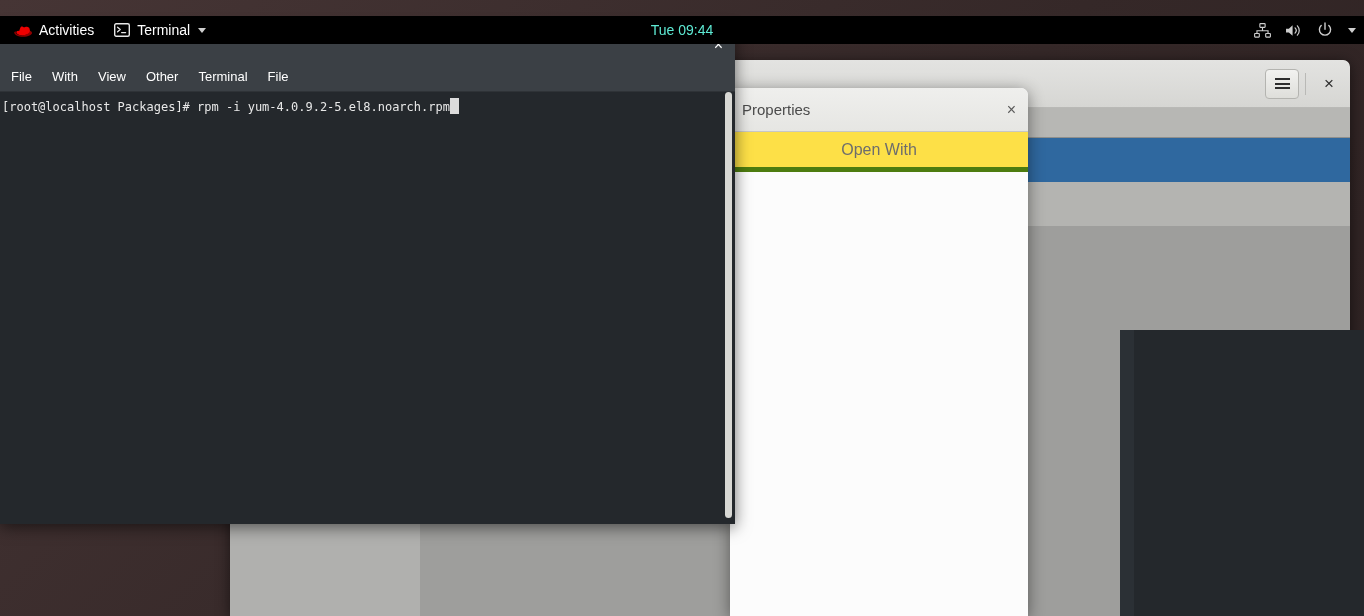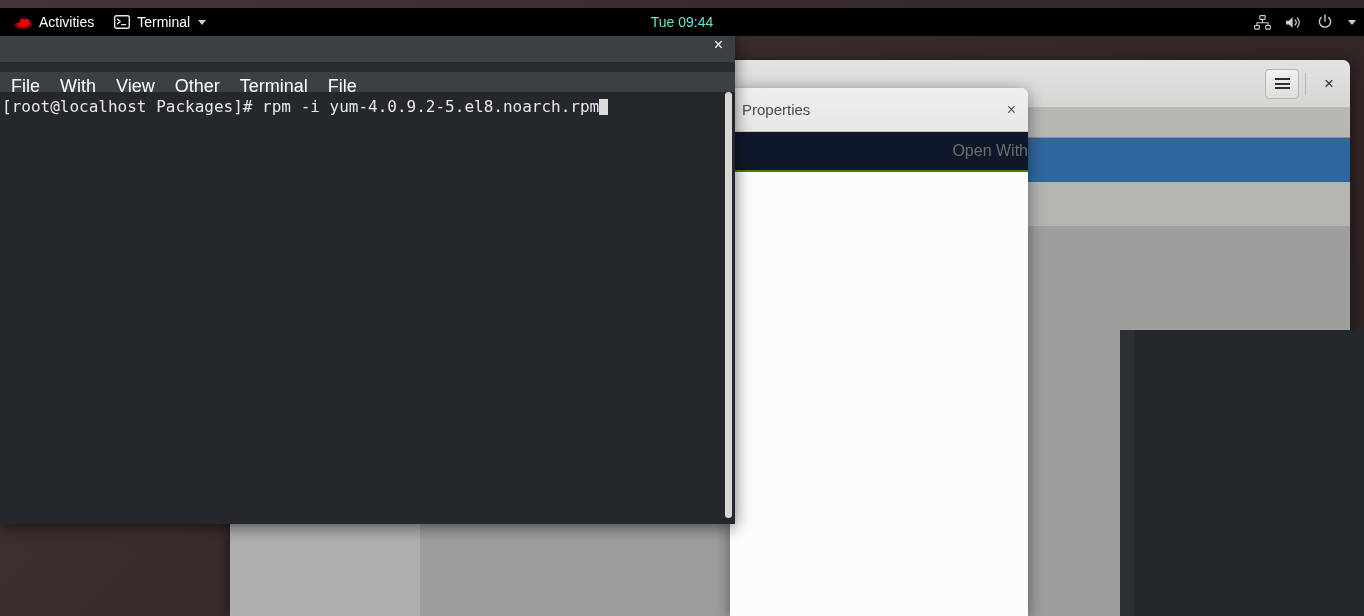--- a/index.html
+++ b/index.html
@@ -12,21 +12,21 @@
   #screen {
     position: relative;
     width: 1364px; height: 616px;
     background: #3a2c2c;
     background-image: linear-gradient(135deg, #463535 0%, #352828 55%, #2c2121 100%);
     overflow: hidden;
   }
 
   
   #topbar {
-    position: absolute; left: 0; top: 8px;
+    position: absolute; left: 0; top: 16px;
     width: 1364px; height: 28px;
     background: #000;
     color: #e6e6e6;
     display: flex; align-items: center;
     font-size: 14px;
     z-index: 100;
   }
   .tb-left { display: flex; align-items: center; height: 28px; }
   .tb-item {
     display: flex; align-items: center; gap: 7px;
@@ -142,23 +142,23 @@
     display: flex; align-items: center;
     padding: 8px 12px;
     border-radius: 7px 7px 0 0;
   }
   #props-title { font-size: 15px; color: #4b4b4b; }
   #props-close {
     margin-left: auto; font-size: 16px; color: #5a5a5a; line-height: 1;
   }
   #props-tabs {
     height: 40px;
-    background: #0f172a;
-    border-bottom: 2px solid #4d7c0f;
-    display: flex; align-items: center; justify-content: flex-end;
+    background: #fde047;
+    border-bottom: 5px solid #4d7c0f;
+    display: flex; align-items: center; justify-content: center;
   }
   #props-tab-openwith { font-size: 16px; color: #6d6d6d; }
   #props-content {
     position: absolute; left: 0; top: 85px; right: 0; bottom: 0;
     background: #fcfcfc;
   }
   .props-path {
     position: absolute; left: 0; top: 205px;
     font-size: 14.5px; color: #777; white-space: nowrap;
   }
@@ -190,32 +190,31 @@
   #term-close {
     position: absolute; right: 12px; top: 0;
     height: 34px; line-height: 34px;
     font-size: 16px; font-weight: normal; color: #ffffff;
   }
   #term-menubar {
     height: 30px;
     background: #3b4045;
     display: flex; align-items: center;
     gap: 20px; padding-left: 11px;
-    font-size: 18px; color: #ffffff;
+    font-size: 13px; color: #ffffff;
     border-bottom: 1px solid #2f3337;
-    margin-top: 10px;
   }
   #term-screen {
     position: absolute; left: 0; top: 64px; right: 0; bottom: 0;
     background: #24282c;
     padding: 6px 0 0 0;
   }
   #term-line {
     font-family: "DejaVu Sans Mono", "Liberation Mono", monospace;
-    font-size: 16px;
+    font-size: 12px;
     color: #e8e8e8;
     white-space: pre;
     padding-left: 2px;
     line-height: 18px;
   }
   #term-cursor {
     display: inline-block;
     width: 9px; height: 16px;
     background: #dcdcdc;
     vertical-align: -3px;

